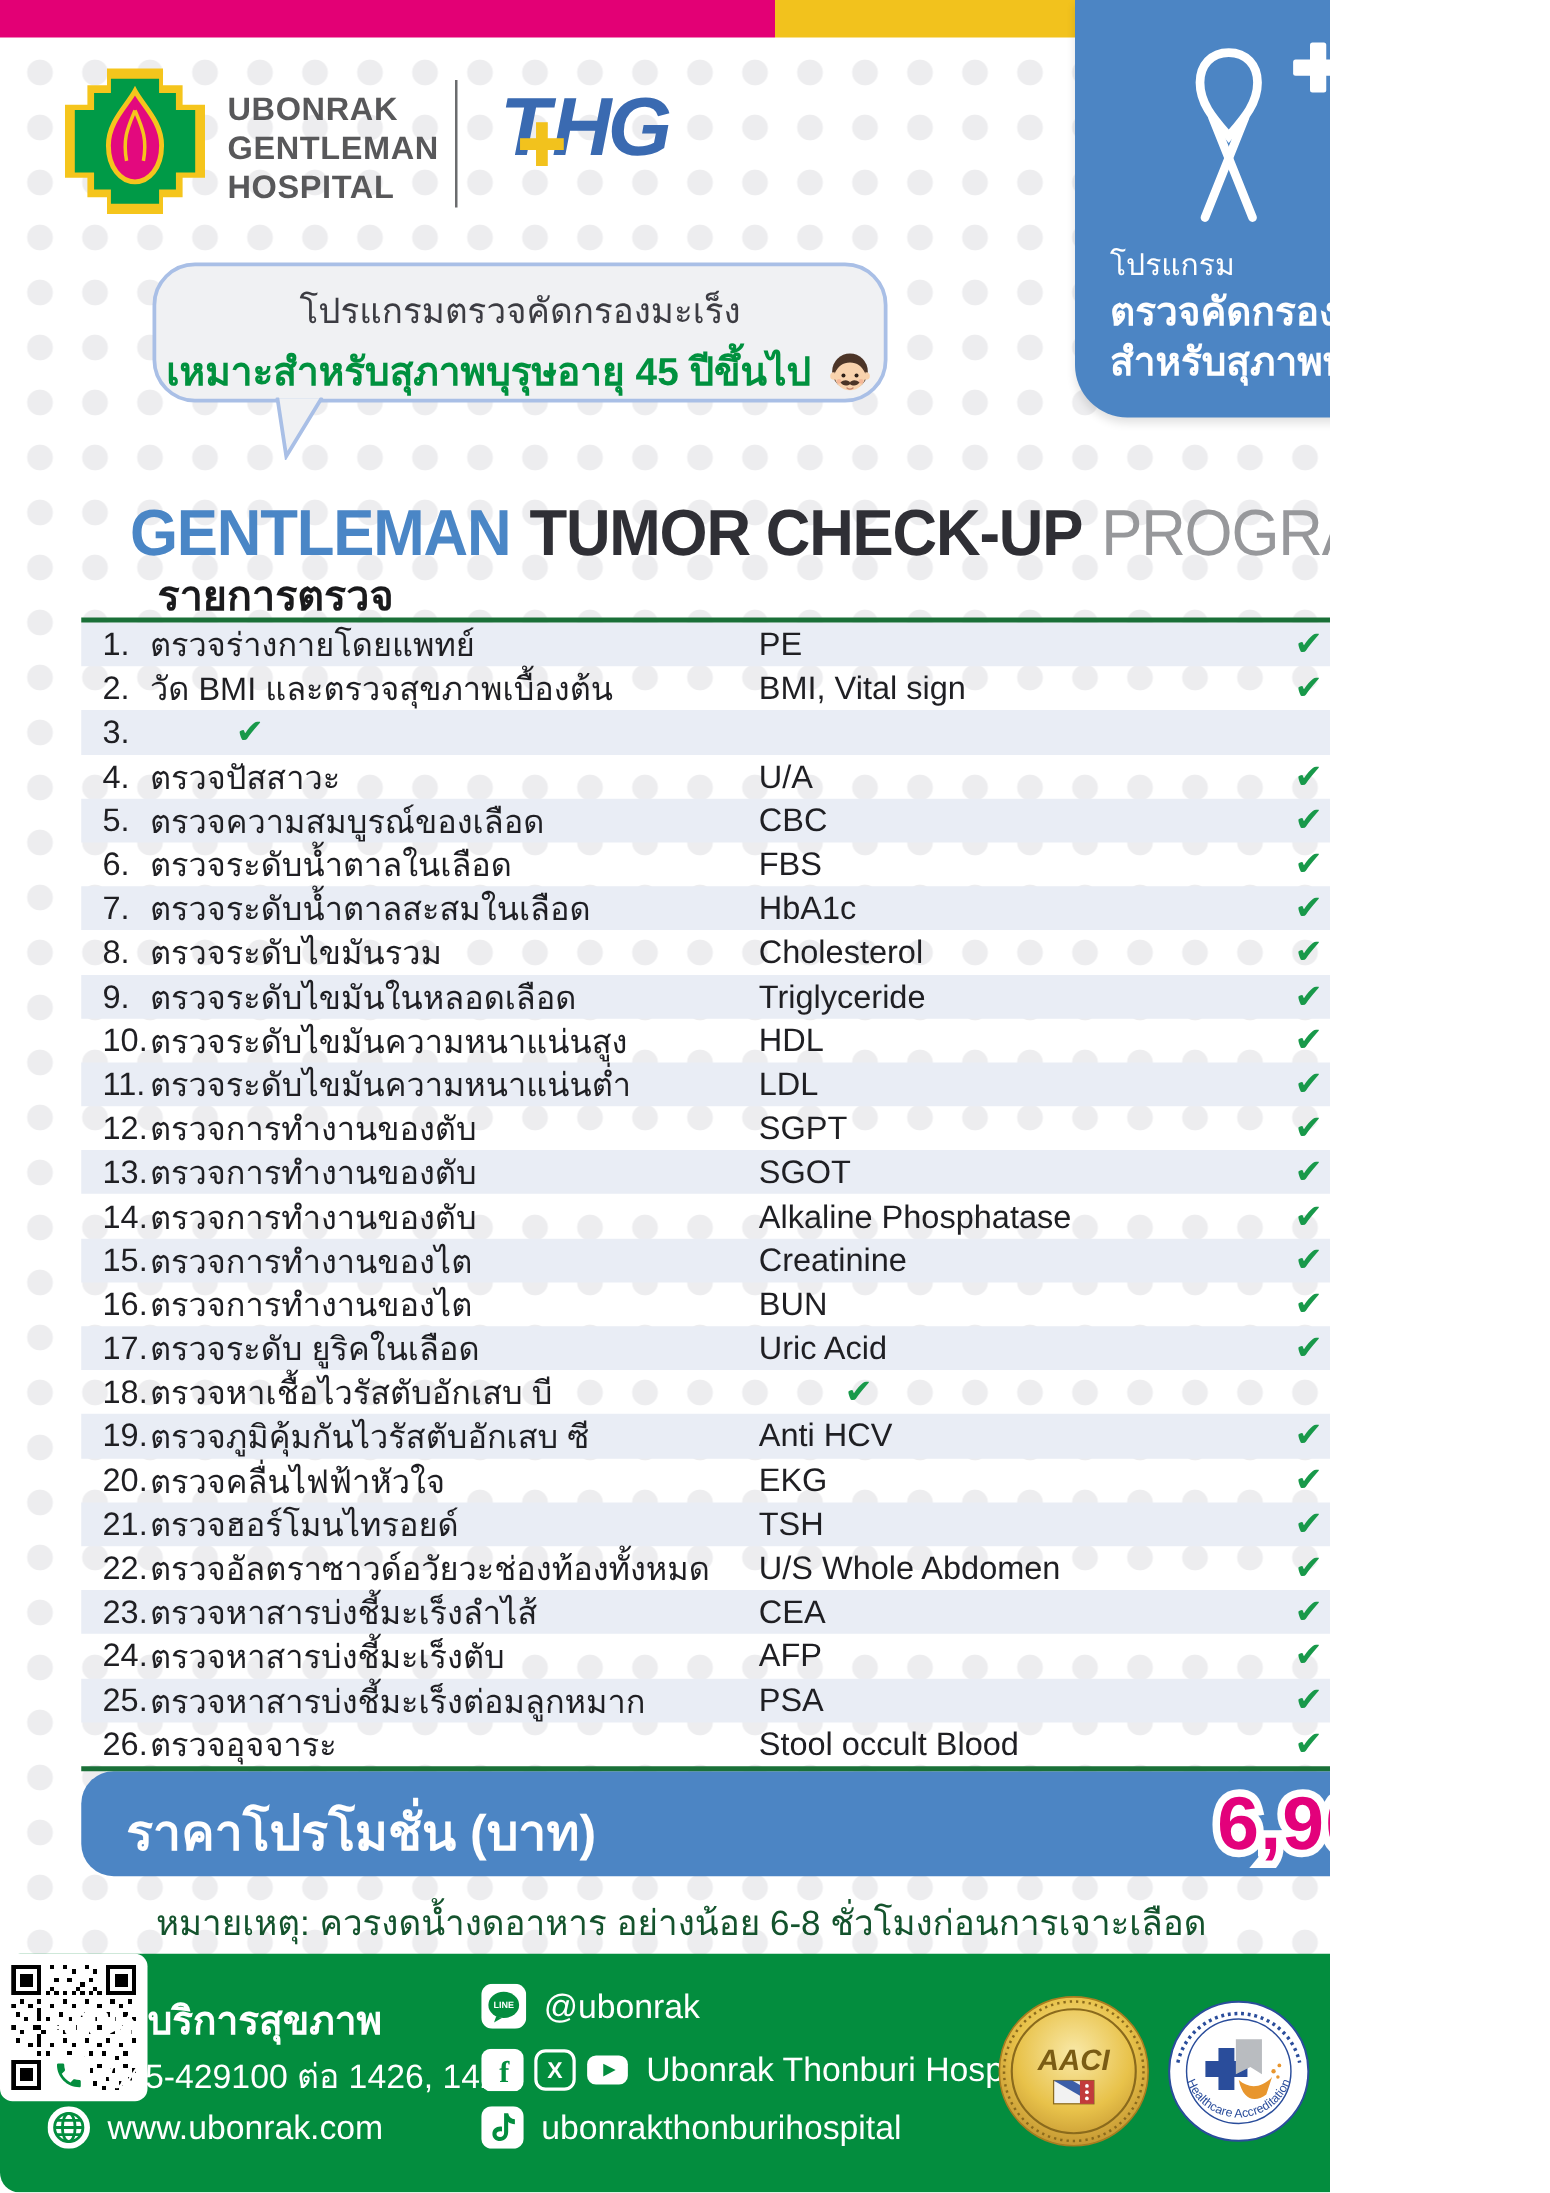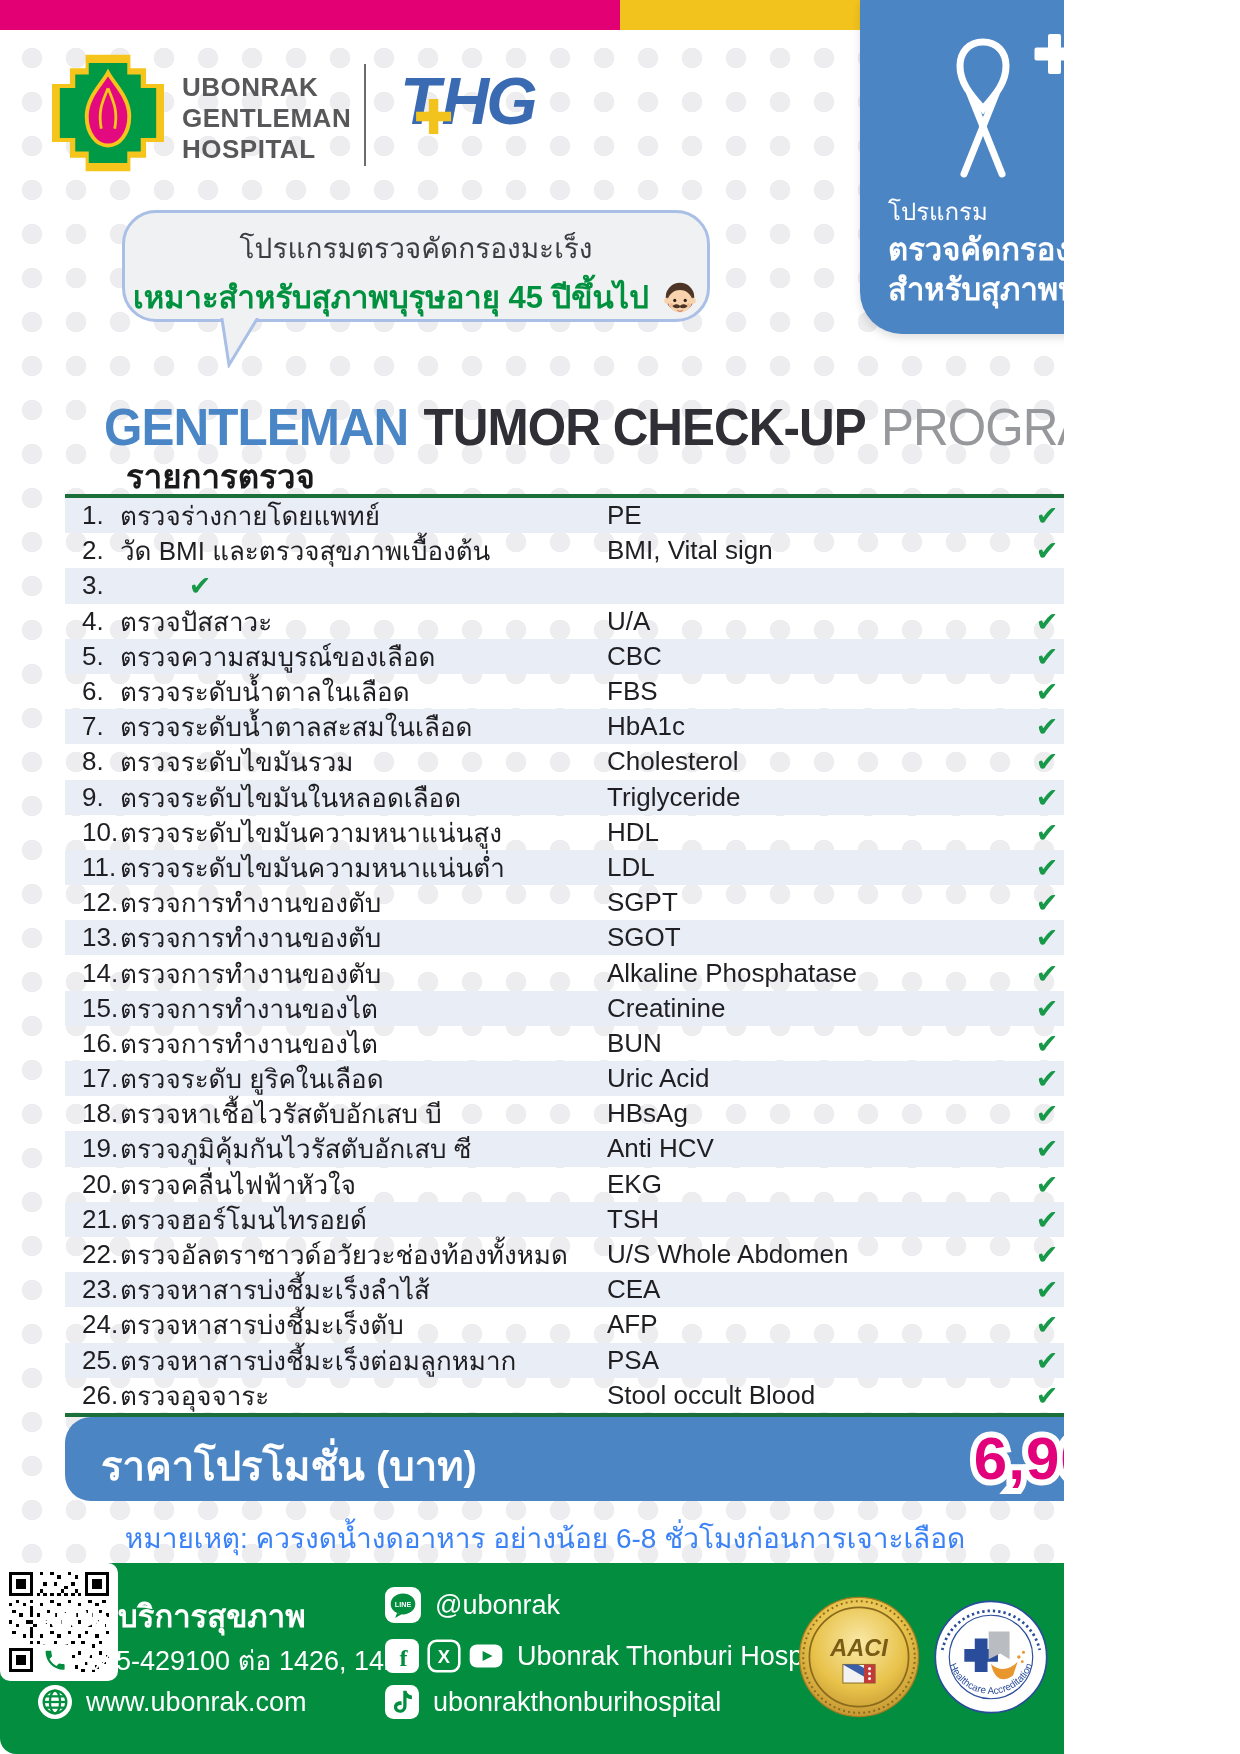--- a/index.html
+++ b/index.html
@@ -66,21 +66,21 @@
   .check{color:var(--check-green);font-weight:700;font-size:27px;font-family:"DejaVu Sans",sans-serif;}
 
   
   .price-bar{position:absolute;left:65px;top:1417px;width:1110px;height:84px;background:var(--blue);
     border-radius:26px;z-index:1;}
   .price-label{position:absolute;left:36px;top:17px;font-size:40px;font-weight:700;color:#fff;}
   .price-value{position:absolute;right:46px;top:7px;font-size:60px;font-weight:800;letter-spacing:1px;}
   .price-value .outline{position:absolute;left:0;top:0;-webkit-text-stroke:12px #fff;color:#fff;}
   .price-value .fill{position:relative;color:var(--price-pink);}
 
-  .note{position:absolute;left:0;top:1516px;width:1090px;text-align:center;font-size:28px;color:#3b82f6;}
+  .note{position:absolute;left:0;top:1516px;width:1090px;text-align:center;font-size:28px;color:#14532d;}
 
   
   .footer{position:absolute;left:0;top:1563px;width:1240px;height:191px;background:var(--footer-green);color:#ffffff;z-index:2;border-radius:16px;}
   .f-heading{position:absolute;left:40px;top:28px;font-size:31px;font-weight:700;}
   .f-row{position:absolute;display:flex;align-items:center;gap:14px;font-size:27px;}
   .f-row svg{flex:0 0 auto;}
   .f-phone{left:38px;top:76px;} .f-web{left:38px;top:122px;}
   .f-line{left:385px;top:24px;} .f-social{left:385px;top:76px;} .f-tiktok{left:385px;top:122px;}
   .f-social .icon-group{display:flex;gap:8px;}
   .badge-img{position:absolute;}
@@ -259,21 +259,20 @@
   </div>
       <div class="row shade">
     <span class="cell-no">17.</span>
     <span class="cell-thai">ตรวจระดับ ยูริคในเลือด</span>
     <span class="cell-code">Uric Acid</span>
     <span class="cell-check check">✔</span>
   </div>
       <div class="row">
     <span class="cell-no">18.</span>
     <span class="cell-thai">ตรวจหาเชื้อไวรัสตับอักเสบ บี</span>
-    <span class="cell-code">HBsAg</span>
     <span class="cell-check check">✔</span>
   </div>
       <div class="row shade">
     <span class="cell-no">19.</span>
     <span class="cell-thai">ตรวจภูมิคุ้มกันไวรัสตับอักเสบ ซี</span>
     <span class="cell-code">Anti HCV</span>
     <span class="cell-check check">✔</span>
   </div>
       <div class="row">
     <span class="cell-no">20.</span>

